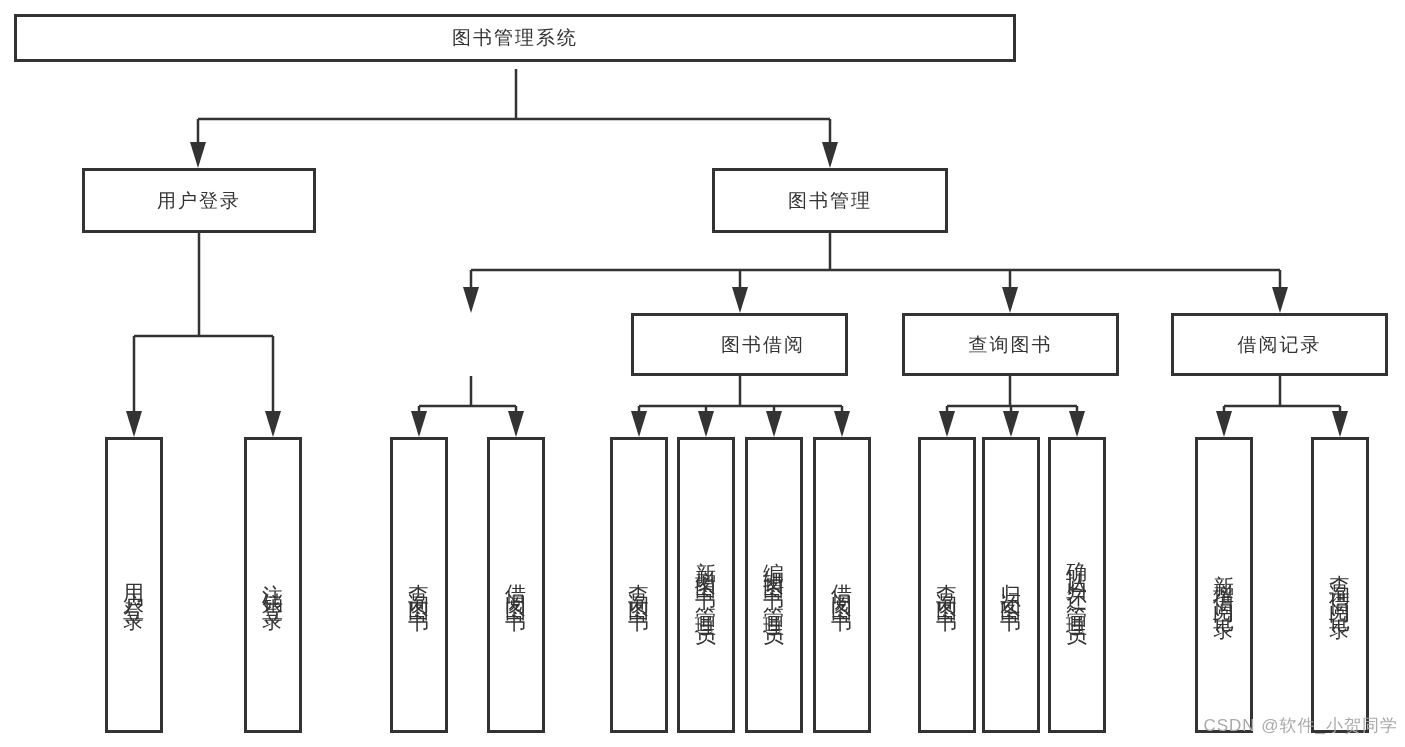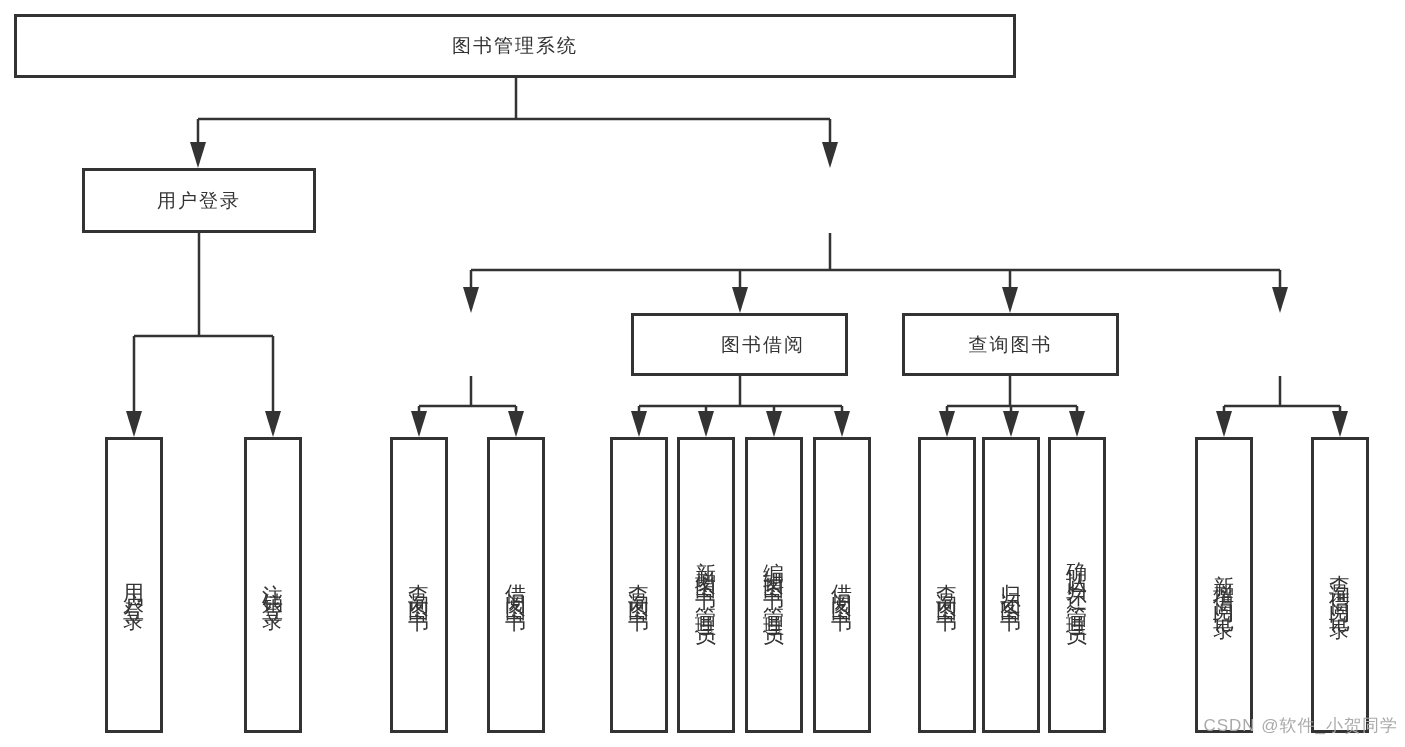--- a/index.html
+++ b/index.html
@@ -30,21 +30,21 @@
     display: flex;
     align-items: center;
     justify-content: center;
     color: #333333;
   }
   .hbox {
     font-size: 19px;
     letter-spacing: 2px;
     white-space: nowrap;
   }
-  .root  { left: 14px;  top: 14px;  width: 1002px; height: 64px; }
+  .root  { left: 14px;  top: 14px;  width: 1002px; height: 48px; }
   .lvl2a { left: 82px;  top: 168px; width: 234px;  height: 65px; }
   .lvl2b { left: 712px; top: 168px; width: 236px;  height: 65px; }
   .lvl3  { top: 313px; width: 217px; height: 63px; }
   .l3a { left: 362px;  }
   .l3b { left: 631px; padding-left: 47px;  }
   .l3c { left: 902px;  }
   .l3d { left: 1171px; }
   .leaf {
     top: 437px;
     width: 58px;
@@ -119,26 +119,32 @@
     </g>
   </svg>
 
   <div class="box hbox root">
     <span>图书管理系统</span>
   </div>
 
   <div class="box hbox lvl2a">
     <span>用户登录</span>
   </div>
+  <div class="box hbox lvl2b">
+    <span>图书管理</span>
+  </div>
 
   <div class="box hbox lvl3 l3b">
     <span>图书借阅</span>
   </div>
   <div class="box hbox lvl3 l3c">
     <span>查询图书</span>
+  </div>
+  <div class="box hbox lvl3 l3d">
+    <span>借阅记录</span>
   </div>
 
   <div class="box leaf" style="left:105px">
     <span class="vtext">用户登录</span>
   </div>
   <div class="box leaf" style="left:244px">
     <span class="vtext">注销登录</span>
   </div>
 
   <div class="box leaf" style="left:390px">

